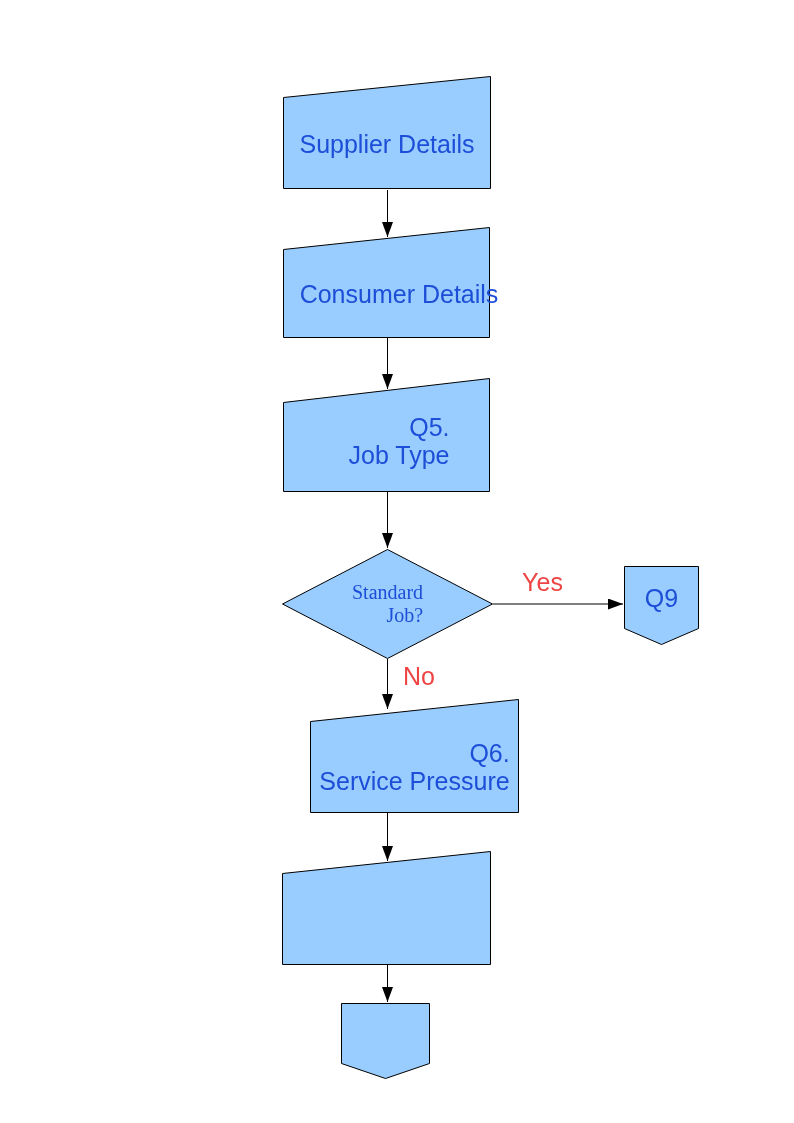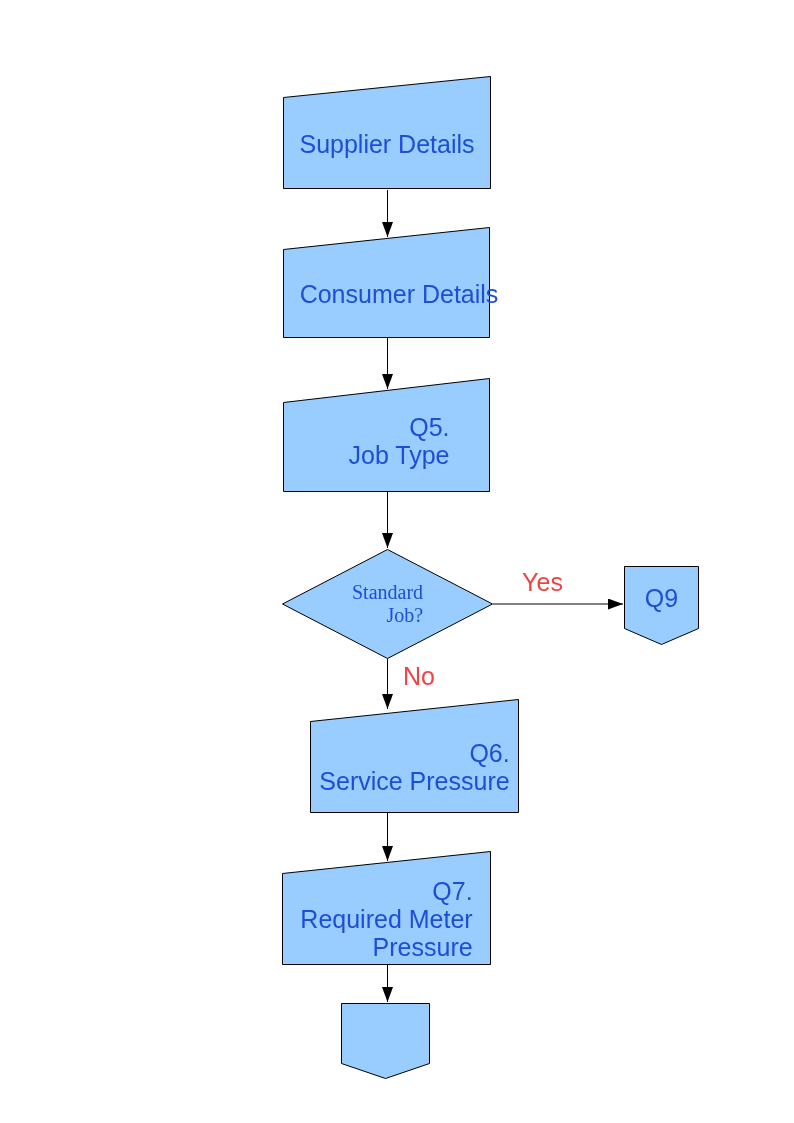--- a/index.html
+++ b/index.html
@@ -105,23 +105,20 @@
       <polygon class="shape" points="0.5,22.5 208.5,0.5 208.5,113.5 0.5,113.5" fill="#99CCFF" stroke="#000000"></polygon>
     </svg>
     <div class="node-label">Q6.
 Service Pressure</div>
   </div>
 
   <div class="node slant" style="left:282px; top:851px; width:209px; height:114px;">
     <svg width="209" height="114" viewBox="0 0 209 114">
       <polygon class="shape" points="0.5,22.5 208.5,0.5 208.5,113.5 0.5,113.5" fill="#99CCFF" stroke="#000000"></polygon>
     </svg>
-    <div class="node-label">Q7.
-Required Meter
-Pressure</div>
   </div>
 
   <div class="node pent" style="left:341px; top:1003px; width:89px; height:76px;">
     <svg width="89" height="76" viewBox="0 0 89 76">
       <polygon class="shape" points="0.5,0.5 88.5,0.5 88.5,60.5 44.5,75.5 0.5,60.5" fill="#99CCFF" stroke="#000000"></polygon>
     </svg>
   </div>
 
   <div class="edge-label" style="left:505px; top:568px; width:75px; text-align:center;">Yes</div>
   <div class="edge-label" style="left:403px; top:662px;">No</div>

